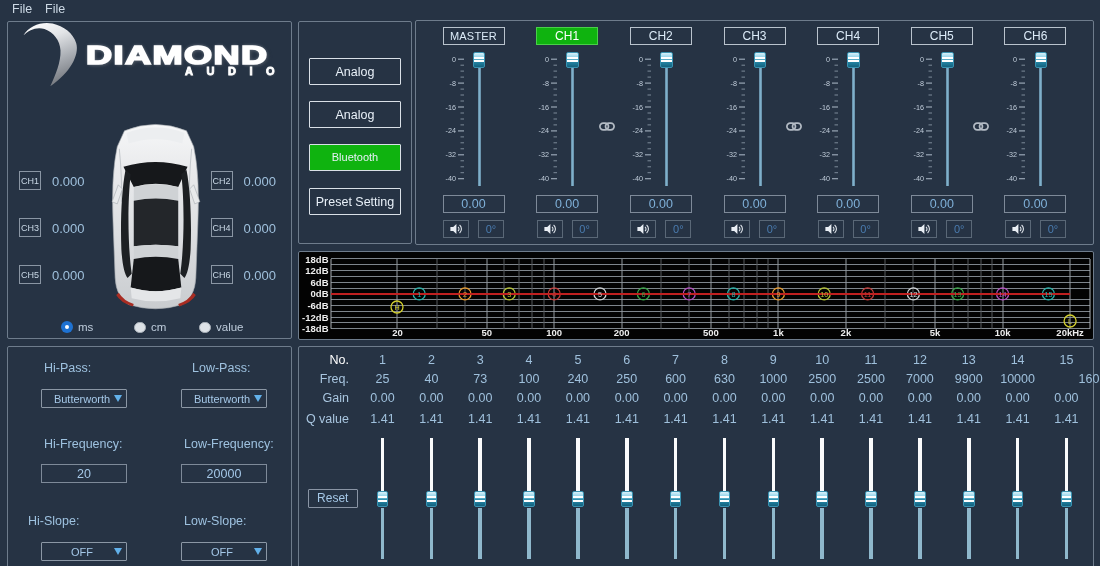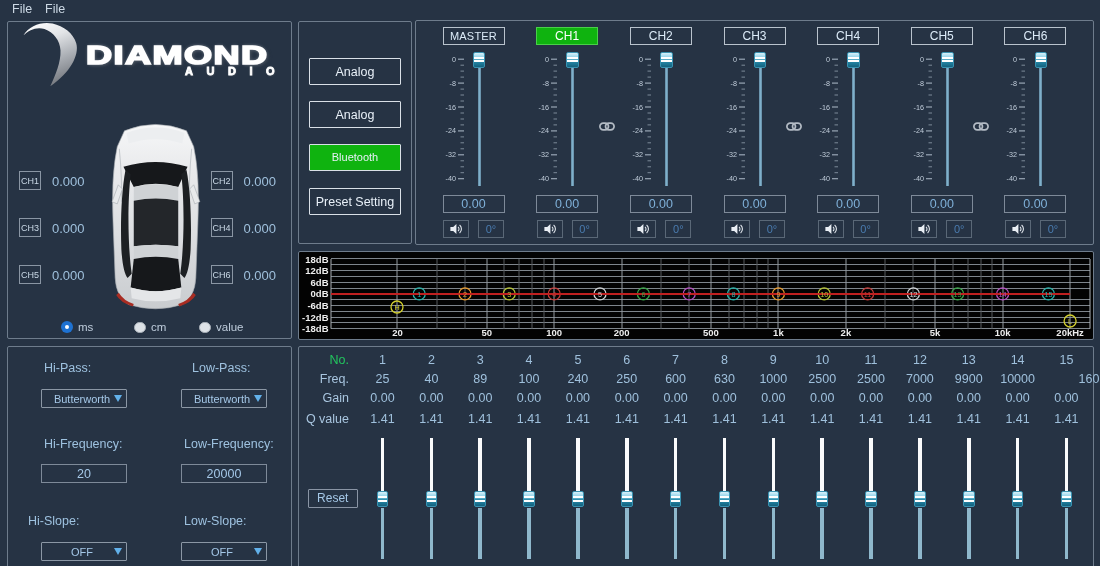--- a/index.html
+++ b/index.html
@@ -514,40 +514,40 @@
 <div class="lbl" style="left:28px;top:514px">Hi-Slope:</div>
 <div class="lbl" style="left:184px;top:514px">Low-Slope:</div>
 <div class="ddl" style="left:41px;top:542px;width:86px;height:19px">
 <span style="position:absolute;left:0;right:4px;top:2.5px;text-align:center">OFF</span>
 <span style="position:absolute;right:4px;top:5px;width:0;height:0;border-left:4.5px solid transparent;border-right:4.5px solid transparent;border-top:7px solid #62b1ea"></span>
   </div>
 <div class="ddl" style="left:181px;top:542px;width:86px;height:19px">
 <span style="position:absolute;left:0;right:4px;top:2.5px;text-align:center">OFF</span>
 <span style="position:absolute;right:4px;top:5px;width:0;height:0;border-left:4.5px solid transparent;border-right:4.5px solid transparent;border-top:7px solid #62b1ea"></span>
   </div>
-<div class="a" style="left:0;top:352.5px;width:349px;text-align:right;color:#22c55e;font-size:12.5px">No.</div>
+<div class="a" style="left:0;top:352.5px;width:349px;text-align:right;color:#ffffff;font-size:12.5px">No.</div>
 <div class="a" style="left:0;top:371.5px;width:349px;text-align:right;color:#a9c6e0;font-size:12.5px">Freq.</div>
 <div class="a" style="left:0;top:391px;width:349px;text-align:right;color:#a9c6e0;font-size:12.5px">Gain</div>
 <div class="a" style="left:0;top:411.5px;width:349px;text-align:right;color:#a9c6e0;font-size:12.5px">Q value</div>
 <div class="num" style="left:382.5px;top:352.5px">1</div>
 <div class="num" style="left:382.5px;top:371.5px">25</div>
 <div class="num" style="left:382.5px;top:391px">0.00</div>
 <div class="num" style="left:382.5px;top:411.5px">1.41</div>
 <div class="a" style="left:380.8px;top:438px;width:3.5px;height:53px;background:#fafbfc"></div>
 <div class="a" style="left:380.8px;top:507.5px;width:3.5px;height:51.5px;background:#8fb8cc"></div>
 <div class="handle" style="left:376.8px;top:490.7px;width:11.5px;height:16.6px"></div>
 <div class="num" style="left:431.4px;top:352.5px">2</div>
 <div class="num" style="left:431.4px;top:371.5px">40</div>
 <div class="num" style="left:431.4px;top:391px">0.00</div>
 <div class="num" style="left:431.4px;top:411.5px">1.41</div>
 <div class="a" style="left:429.6px;top:438px;width:3.5px;height:53px;background:#fafbfc"></div>
 <div class="a" style="left:429.6px;top:507.5px;width:3.5px;height:51.5px;background:#8fb8cc"></div>
 <div class="handle" style="left:425.6px;top:490.7px;width:11.5px;height:16.6px"></div>
 <div class="num" style="left:480.2px;top:352.5px">3</div>
-<div class="num" style="left:480.2px;top:371.5px">89</div>
+<div class="num" style="left:480.2px;top:371.5px">73</div>
 <div class="num" style="left:480.2px;top:391px">0.00</div>
 <div class="num" style="left:480.2px;top:411.5px">1.41</div>
 <div class="a" style="left:478.4px;top:438px;width:3.5px;height:53px;background:#fafbfc"></div>
 <div class="a" style="left:478.4px;top:507.5px;width:3.5px;height:51.5px;background:#8fb8cc"></div>
 <div class="handle" style="left:474.4px;top:490.7px;width:11.5px;height:16.6px"></div>
 <div class="num" style="left:529px;top:352.5px">4</div>
 <div class="num" style="left:529px;top:371.5px">100</div>
 <div class="num" style="left:529px;top:391px">0.00</div>
 <div class="num" style="left:529px;top:411.5px">1.41</div>
 <div class="a" style="left:527.3px;top:438px;width:3.5px;height:53px;background:#fafbfc"></div>

